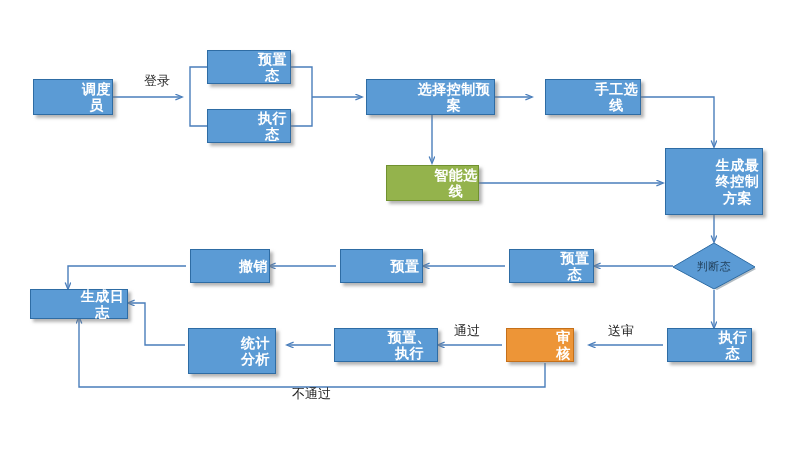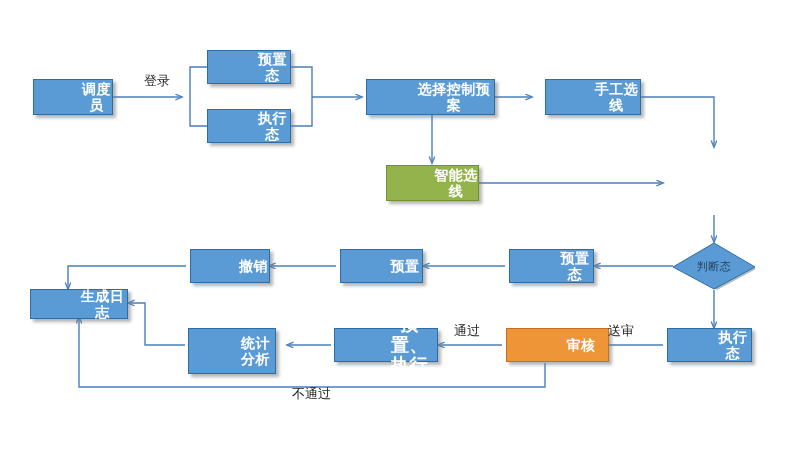--- a/index.html
+++ b/index.html
@@ -132,42 +132,47 @@
   <div class="node blue" style="left:207px; top:50px; width:84px; height:34px; font-size:14px;">预置态</div>
 
   <div class="node blue" style="left:207px; top:109px; width:84px; height:34px; font-size:14px;">执行态</div>
 
   <div class="node blue" style="left:366px; top:79px; width:129px; height:36px; font-size:14px;">选择控制预案</div>
 
   <div class="node blue" style="left:545px; top:79px; width:96px; height:36px; font-size:14px;">手工选线</div>
 
   <div class="node green" style="left:386px; top:165px; width:93px; height:36px; font-size:14px;">智能选线</div>
 
+  <div class="node blue" style="left:665px; top:148px; width:98px; height:67px; font-size:14px; flex-direction:column;">
+    <span>生成最</span>
+    <span>终控制</span>
+    <span>方案</span>
+  </div>
 
   <div class="diamond" style="left:671px; top:242px; width:86px; height:49px;">
     <svg class="dshape" viewBox="0 0 86 49" xmlns="http://www.w3.org/2000/svg">
       <polygon points="46,5 85,27 46,48 7,27" fill="#9aa6ad" opacity="0.75"></polygon>
       <polygon points="43,1 84,25 43,47 2,25" fill="#5b9bd5" stroke="#2e6ca4" stroke-width="1"></polygon>
     </svg>
     <span class="dlabel">判断态</span>
   </div>
 
   <div class="node blue" style="left:509px; top:249px; width:85px; height:34px; font-size:14px;">预置态</div>
 
   <div class="node blue" style="left:340px; top:249px; width:83px; height:34px; font-size:14px;">预置</div>
 
   <div class="node blue" style="left:190px; top:249px; width:80px; height:34px; font-size:14px;">撤销</div>
 
   <div class="node blue" style="left:30px; top:289px; width:98px; height:30px; font-size:14px;">生成日志</div>
 
   <div class="node blue" style="left:188px; top:328px; width:88px; height:46px; font-size:14px;">统计分析</div>
 
-  <div class="node blue" style="left:334px; top:328px; width:104px; height:34px; font-size:18px;">预置、执行</div>
+  <div class="node blue" style="left:334px; top:328px; width:104px; height:34px; font-size:14px;">预置、执行</div>
 
-  <div class="node orange" style="left:506px; top:328px; width:103px; height:34px; font-size:14px;">审核</div>
+  <div class="node orange" style="left:506px; top:328px; width:68px; height:34px; font-size:14px;">审核</div>
 
   <div class="node blue" style="left:667px; top:328px; width:85px; height:34px; font-size:14px;">执行态</div>
 
   <div class="edge-label" style="left:144px; top:72px;">登录</div>
 
   <div class="edge-label" style="left:454px; top:322px;">通过</div>
 
   <div class="edge-label" style="left:608px; top:322px;">送审</div>
 
   <div class="edge-label" style="left:292px; top:385px;">不通过</div>

